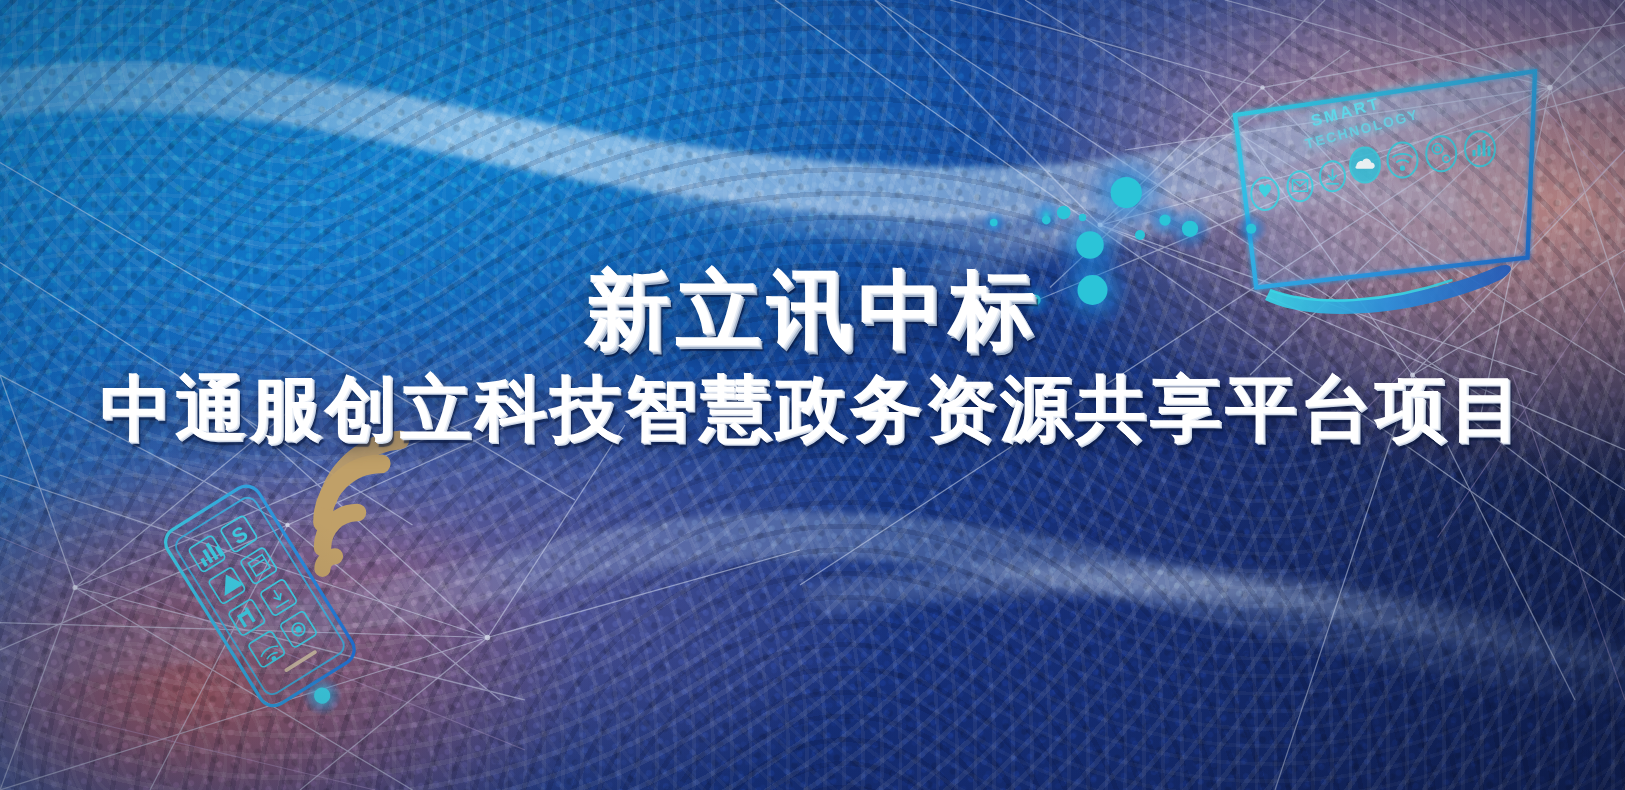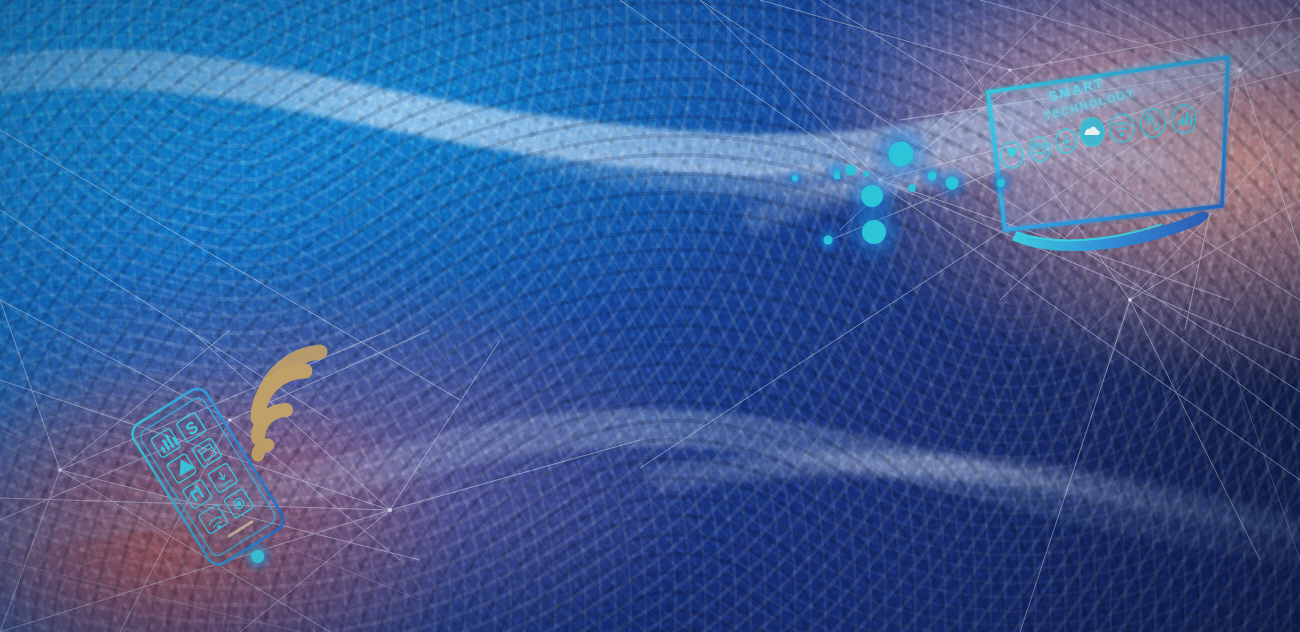--- a/index.html
+++ b/index.html
@@ -415,14 +415,18 @@
       </g>
 
       <rect x="28" y="142" width="30" height="3" rx="1.5" fill="#d8c9a8" opacity=".85"></rect>
       <circle cx="43" cy="176" r="16" fill="url(#btnGlow)"></circle>
       <circle cx="43" cy="176" r="6.5" fill="#3fd6ea"></circle>
     </g>
   </svg>
 
   <div class="layer" id="bg-vignette"></div>
 
+  <div class="titleblock">
+    <div class="main-title">新立讯中标</div>
+    <div class="sub-title">中通服创立科技智慧政务资源共享平台项目</div>
+  </div>
 
 </div>
 
 </body></html>

